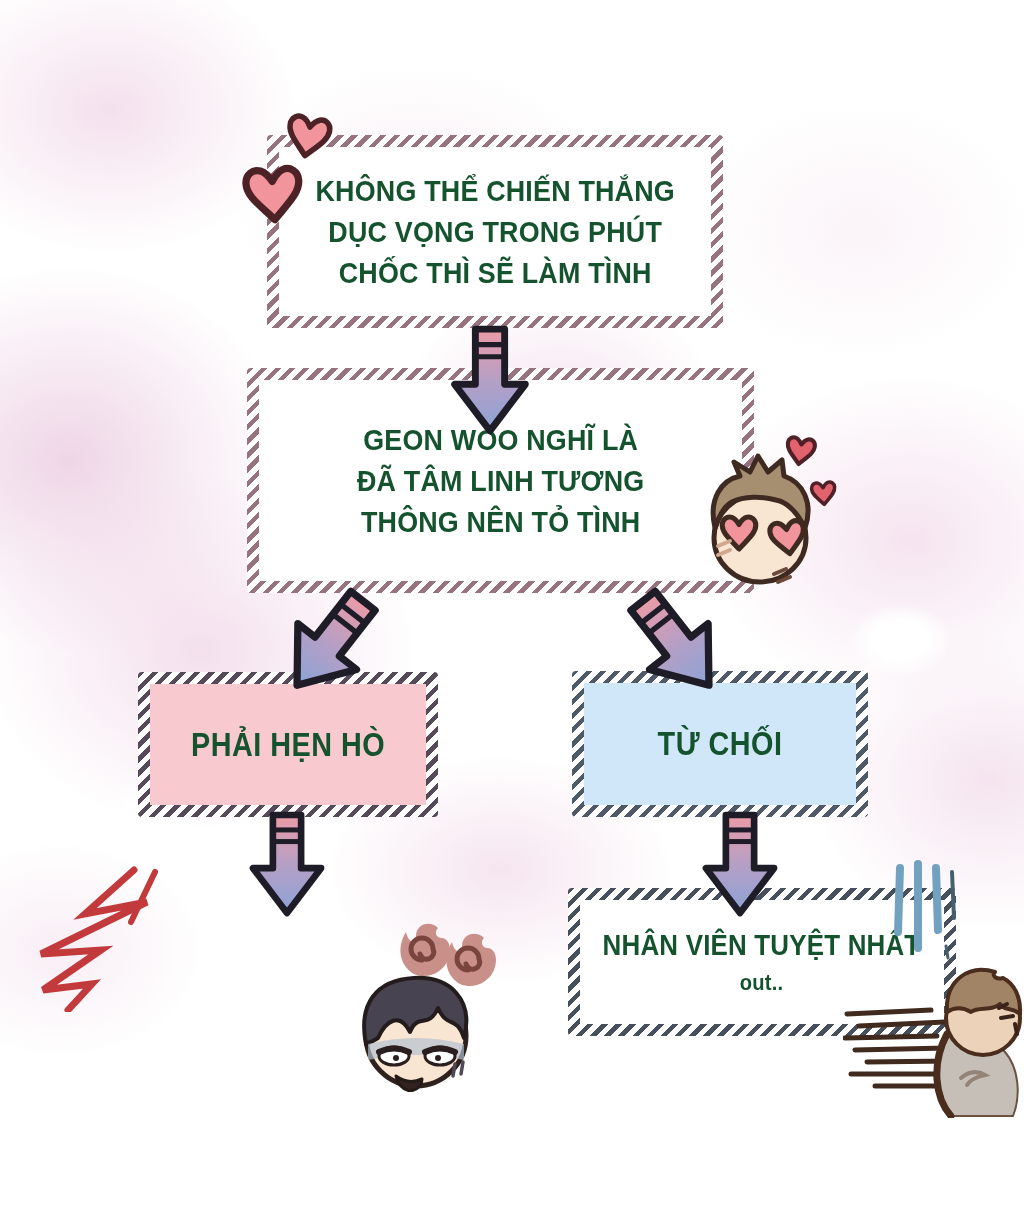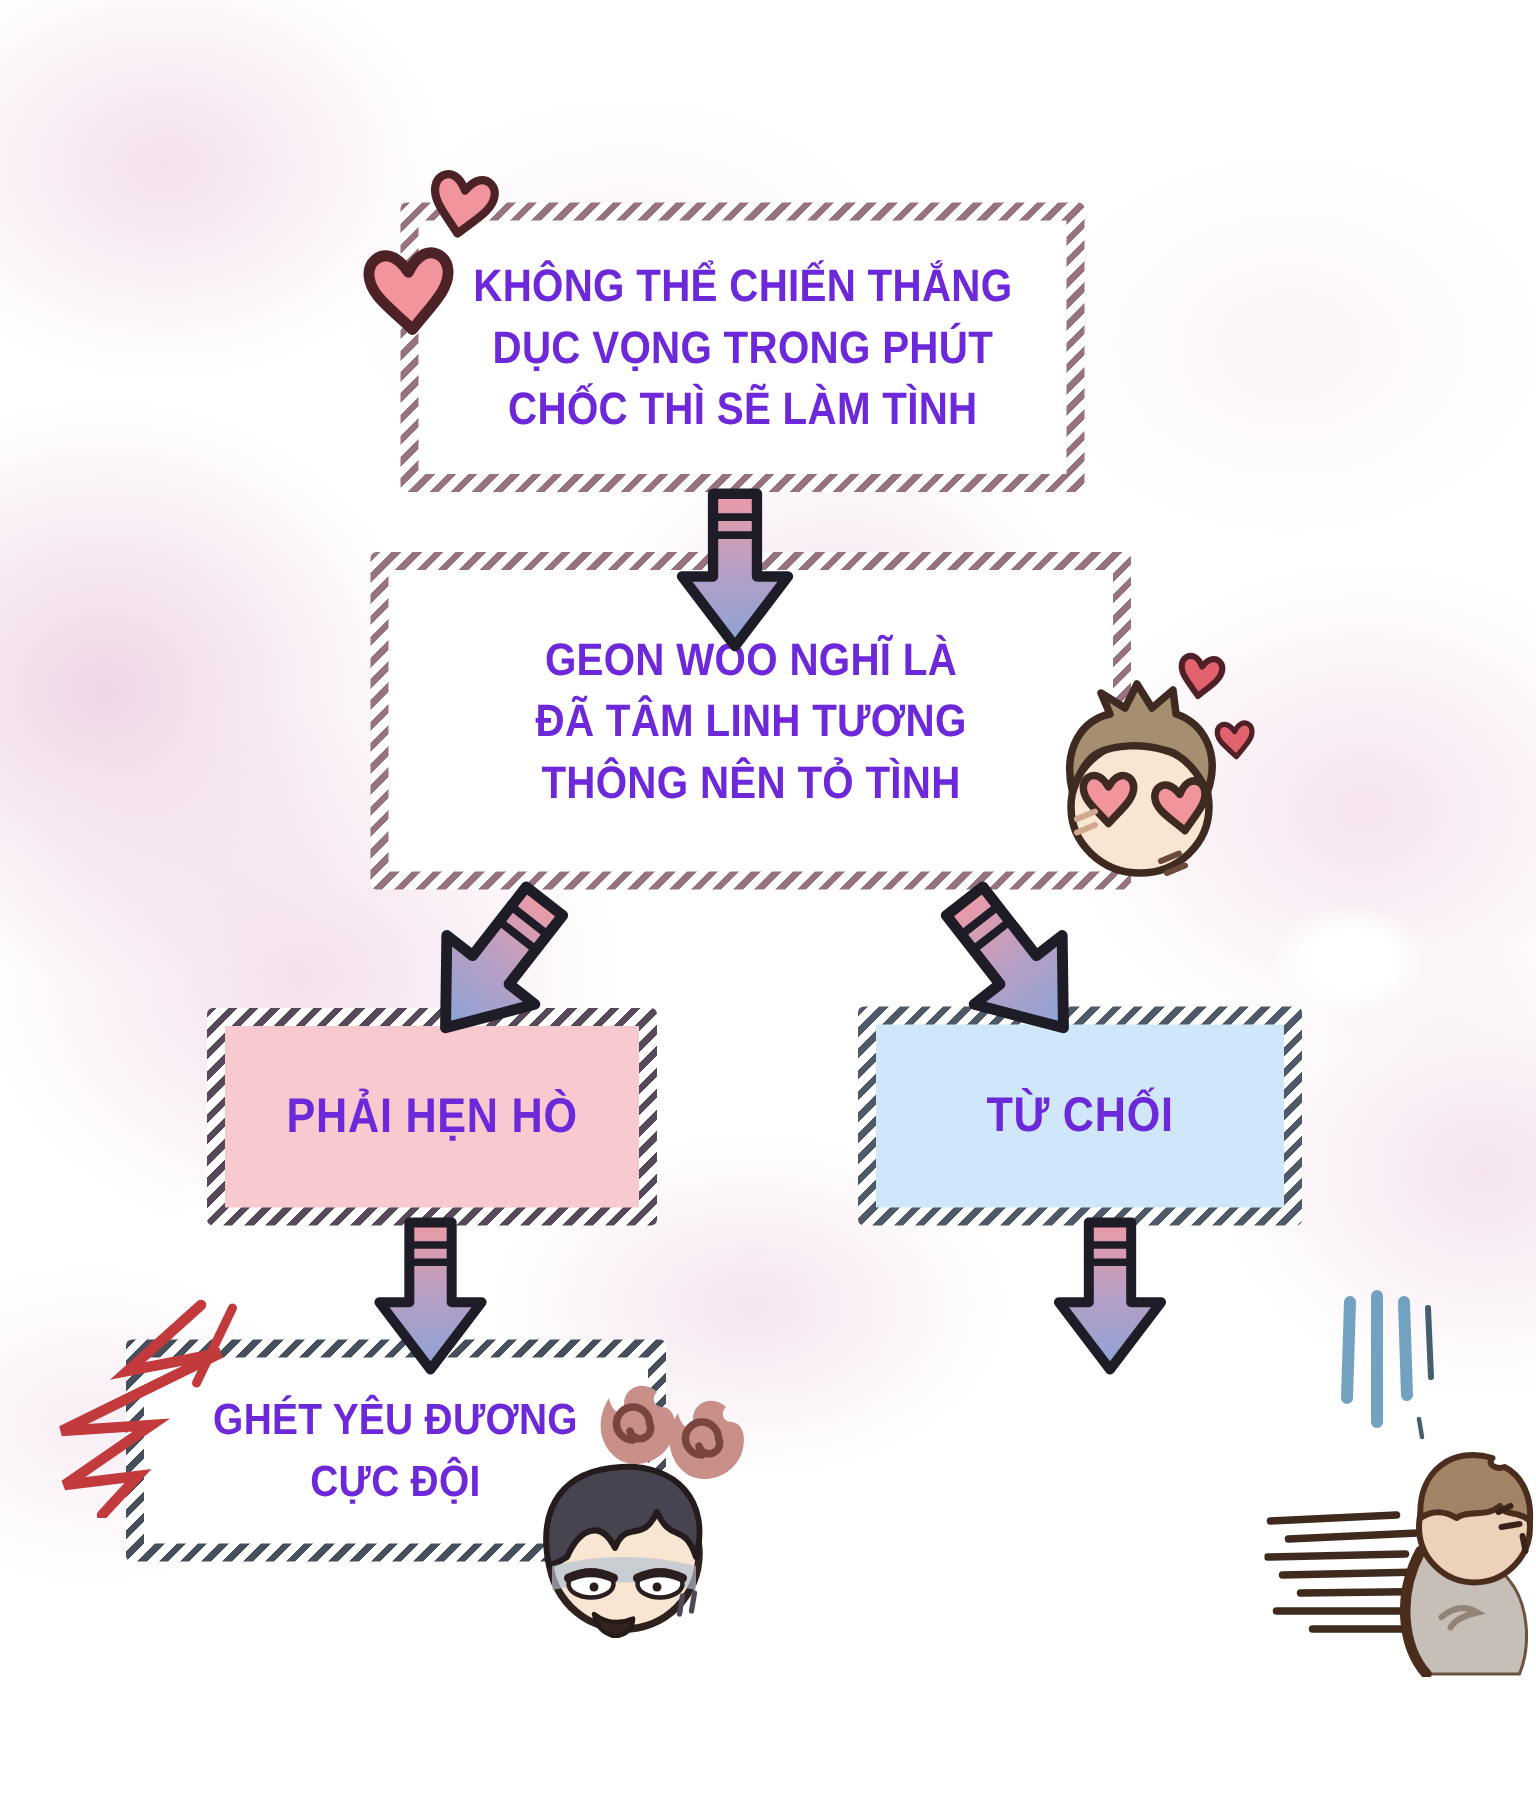--- a/index.html
+++ b/index.html
@@ -1,19 +1,19 @@
 <!DOCTYPE html>
 <html style="--date-fill: #f8c9cf; --reject-fill: #cfe7f8; --stripe-mauve: #97737f; --stripe-plum: #564a5a; --stripe-slateblue: #4e5a68; --stripe-slate: #46505c; --arrow-top: #ec9ba6; --arrow-mid: #b49fc6; --arrow-bottom: #8ba3d6; --arrow-outline: #1d1c27; --heart-pink: #f2949c; --heart-red: #e2626e; --burst-red: #c23a3c; --gloom-blue: #73a2c0;"><head>
 <meta charset="utf-8">
 <style>
   html,body{margin:0;padding:0;background:#fff;}
   .canvas{
     position:relative;width:1024px;height:1208px;overflow:hidden;
     font-family:"Liberation Sans","DejaVu Sans",sans-serif;
-    color:#6d28d9;
+    color:#14532d;
   }
   
   .bg{
     position:absolute;inset:0;z-index:0;background-color:#fff;
     background-image:
       radial-gradient(ellipse 90px 60px at 330px 770px, #ffffff 40%, rgba(255,255,255,0) 75%),
       radial-gradient(ellipse 70px 50px at 150px 820px, #ffffff 40%, rgba(255,255,255,0) 75%),
       radial-gradient(ellipse 80px 55px at 540px 480px, #ffffff 40%, rgba(255,255,255,0) 75%),
       radial-gradient(ellipse 70px 50px at 900px 640px, #ffffff 40%, rgba(255,255,255,0) 75%),
       radial-gradient(ellipse 260px 200px at 110px 110px, rgba(240,214,231,.75), rgba(240,214,231,0) 72%),
@@ -166,28 +166,20 @@
     </svg>
   </div>
   <div class="arrow" style="left:692px;top:810px;width:96px;height:108px;">
     <svg viewBox="0 0 100 130">
       <path d="M33 6 H67 V70 H91 L50 124 L9 70 H33 Z" fill="url(#agrad)" style="stroke:var(--arrow-outline,#1d1c27)" stroke-width="8" stroke-linejoin="round"></path>
       <line x1="31" y1="24" x2="69" y2="24" style="stroke:var(--arrow-outline,#1d1c27)" stroke-width="6"></line>
       <line x1="31" y1="38" x2="69" y2="38" style="stroke:var(--arrow-outline,#1d1c27)" stroke-width="6"></line>
     </svg>
   </div>
 
-  <div class="hbox stripe-slate" style="left:84px;top:893px;width:360px;height:148px;">
-    <div class="inner">
-      <div class="bigtext" style="font-size:27px;">
-        <div>GHÉT YÊU ĐƯƠNG</div>
-        <div>CỰC ĐỘI</div>
-      </div>
-    </div>
-  </div>
 
   <div class="deco" style="left:30px;top:862px;width:135px;height:150px;">
     <svg viewBox="0 0 135 150">
       <path d="M104 8 L55 52 L117 40 L11 92 L71 88 L13 128 L62 122 L38 148" fill="none" style="stroke:var(--burst-red,#c23a3c)" stroke-width="7" stroke-linejoin="miter" stroke-linecap="round"></path>
       <path d="M125 10 L101 60" fill="none" style="stroke:var(--burst-red,#c23a3c)" stroke-width="6" stroke-linecap="round"></path>
     </svg>
   </div>
 
   <div class="deco" style="left:352px;top:912px;width:155px;height:180px;">
     <svg viewBox="0 0 155 180">
@@ -209,20 +201,28 @@
       <circle cx="44" cy="146" r="3" fill="#2b1e1e"></circle>
       <circle cx="86" cy="146" r="3" fill="#2b1e1e"></circle>
       <g stroke="#4f4856" stroke-width="3.5" stroke-linecap="round">
         <line x1="103" y1="152" x2="101" y2="164"></line>
         <line x1="111" y1="150" x2="109" y2="162"></line>
       </g>
       <path d="M44 164 Q56 173 70 167 Q70 177 58 179 Q46 176 44 164 Z" fill="#33231f" stroke="#241a16" stroke-width="3" stroke-linejoin="round"></path>
     </svg>
   </div>
 
+  <div class="hbox stripe-slate" style="left:568px;top:888px;width:388px;height:148px;">
+    <div class="inner">
+      <div class="bigtext" style="font-size:27px;line-height:37px;">
+        <div>NHÂN VIÊN TUYỆT NHẤT</div>
+        <div class="smalltext">out..</div>
+      </div>
+    </div>
+  </div>
 
   <div class="deco" style="left:888px;top:860px;width:75px;height:115px;">
     <svg viewBox="0 0 75 115">
       <g style="stroke:var(--gloom-blue,#73a2c0)" stroke-width="8" stroke-linecap="round" fill="none">
         <line x1="12" y1="8" x2="10" y2="72"></line>
         <line x1="30" y1="4" x2="30" y2="88"></line>
         <line x1="48" y1="8" x2="50" y2="70"></line>
       </g>
       <line x1="64" y1="12" x2="66" y2="58" stroke="#44606e" stroke-width="4" stroke-linecap="round"></line>
       <line x1="58" y1="86" x2="60" y2="98" stroke="#44606e" stroke-width="3" stroke-linecap="round"></line>

